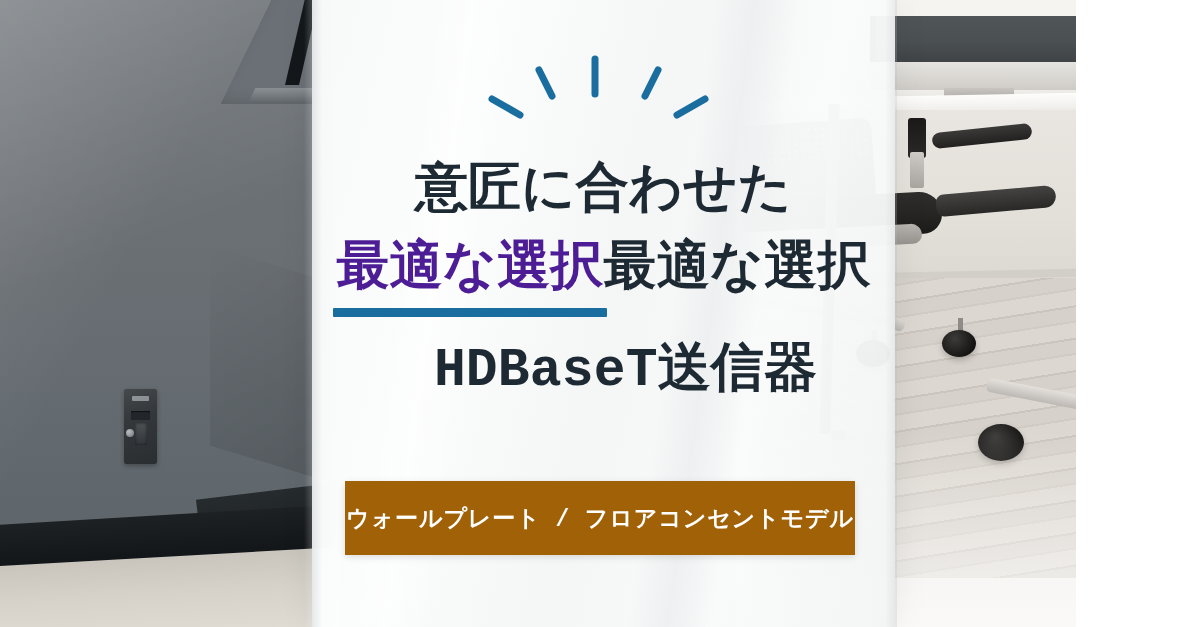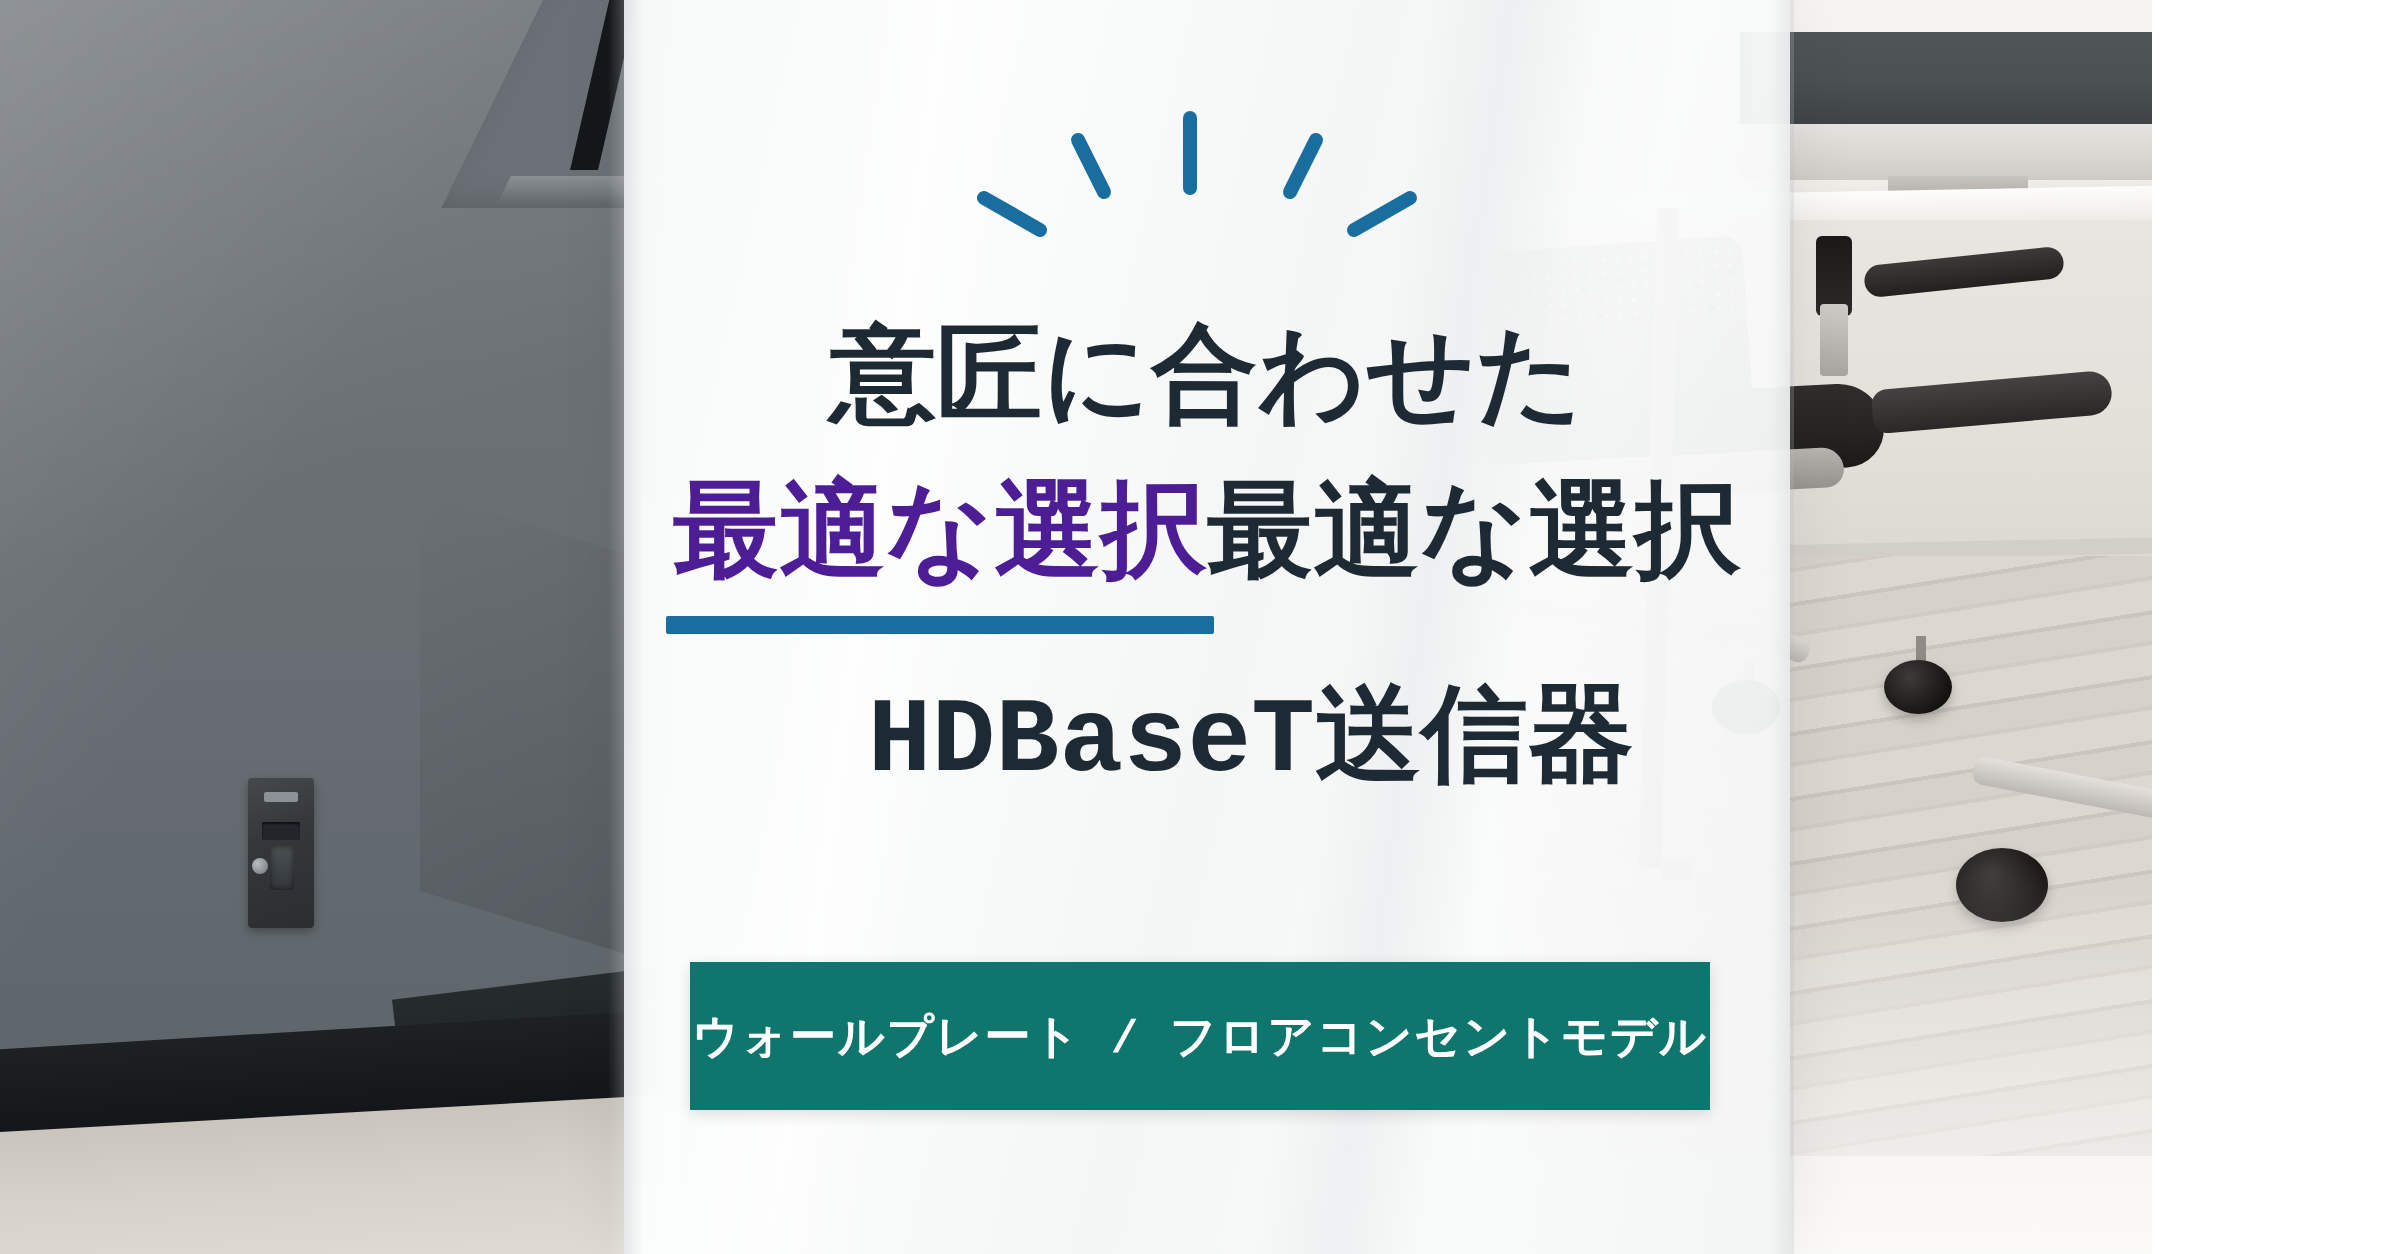--- a/index.html
+++ b/index.html
@@ -455,21 +455,21 @@
     font-size: 53px;
     line-height: 78px;
     margin-top: 24px;
     padding-left: 44px;
   }
 
   .badge {
     position: absolute;
     left: 33px; top: 481px;
     width: 510px; height: 74px;
-    background: #0f766e;
+    background: #a16207;
     display: flex;
     align-items: center;
     justify-content: center;
     color: #ffffff;
     font-size: 23px;
     font-weight: 700;
     letter-spacing: 0.04em;
     white-space: nowrap;
     box-shadow: 0 2px 7px rgba(0,0,0,0.13);
   }

